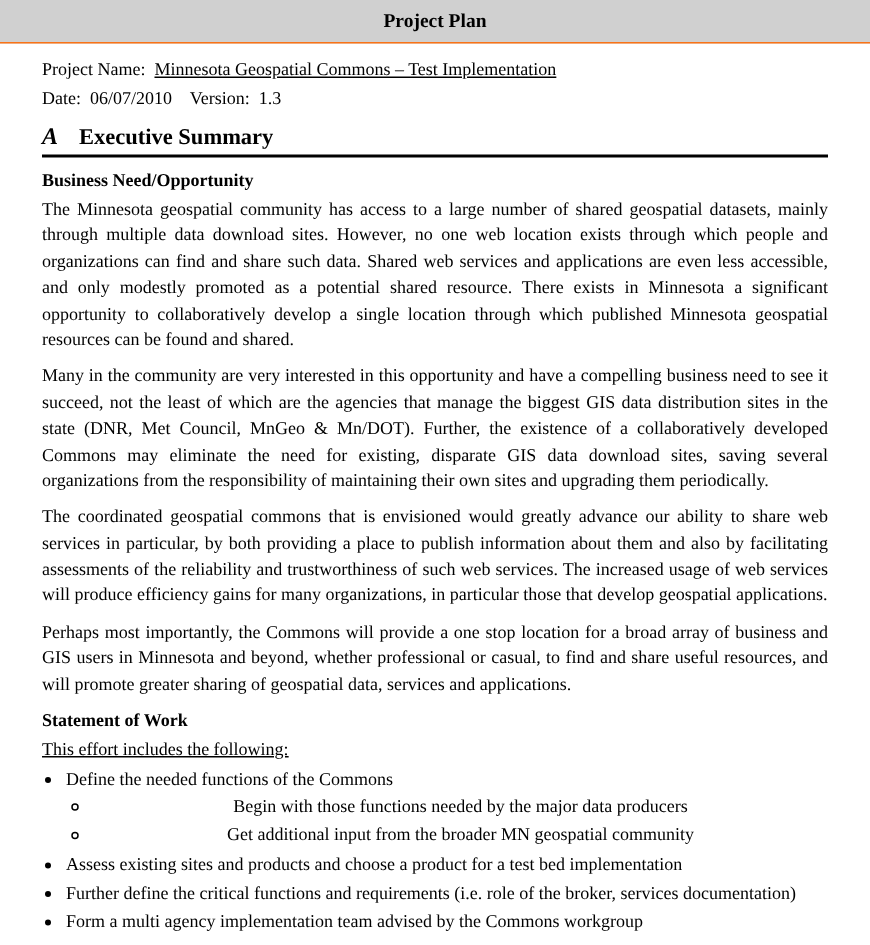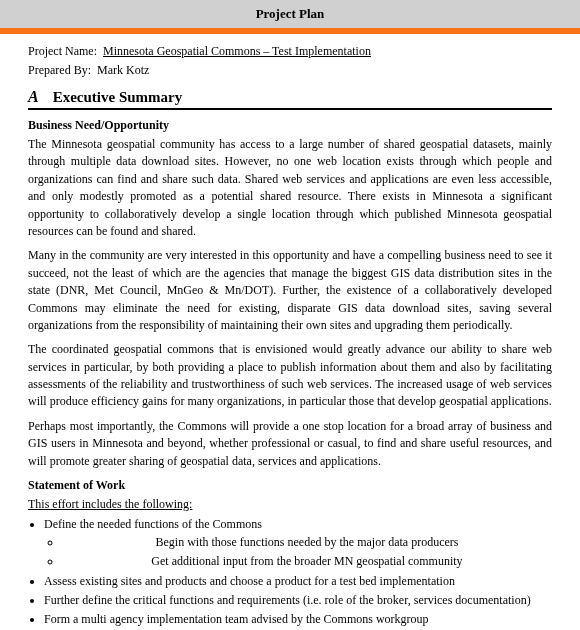--- a/index.html
+++ b/index.html
@@ -23,21 +23,21 @@
       background: #ffffff;
       padding: 0;
     }
 
     .header-bar {
       background: #d0d0d0;
       text-align: center;
       padding: 6px 10px;
       font-size: 13px;
       font-weight: bold;
-      border-bottom: 6px solid #f97316;
+      border-bottom: 1px solid #f97316;
     }
 
     .content {
       padding: 10px 28px 10px 28px;
     }
 
     .meta-line {
       margin-bottom: 4px;
       font-size: 12px;
     }
@@ -117,25 +117,28 @@
     <span>Project Plan</span>
   </div>
 
   <div class="content">
 
     <div class="meta-line">
       <span class="label">Project Name:</span>
       &nbsp;<span class="underline">Minnesota Geospatial Commons – Test Implementation</span>
     </div>
 
+    <div class="meta-line">
+      <span class="label">Date:</span>
+      &nbsp;<span>06/07/2010</span>
+      &nbsp;&nbsp;
+      <span class="label">Version:</span>
+      &nbsp;<span>1.3</span>
+    </div>
 
-    <div class="meta-line" style="margin-bottom:8px;">
-      <span class="label">Prepared By:</span>
-      &nbsp;<span>Mark Kotz</span>
-    </div>
 
     <div class="section-header">
       <span class="section-letter">A</span>
       <span class="section-title">Executive Summary</span>
     </div>
 
     <div class="subsection-title">Business Need/Opportunity</div>
 
     <div class="paragraph">The Minnesota geospatial community has access to a large number of shared geospatial datasets, mainly through multiple data download sites.  However, no one web location exists through which people and organizations can find and share such data.  Shared web services and applications are even less accessible, and only modestly promoted as a potential shared resource.  There exists in Minnesota a significant opportunity to collaboratively develop a single location through which published Minnesota geospatial resources can be found and shared.</div>
     <div class="paragraph">Many in the community are very interested in this opportunity and have a compelling business need to see it succeed, not the least of which are the agencies that manage the biggest GIS data distribution sites in the state (DNR, Met Council, MnGeo &amp; Mn/DOT).  Further, the existence of a collaboratively developed Commons may eliminate the need for existing, disparate GIS data download sites, saving several organizations from the responsibility of maintaining their own sites and upgrading them periodically.</div>

